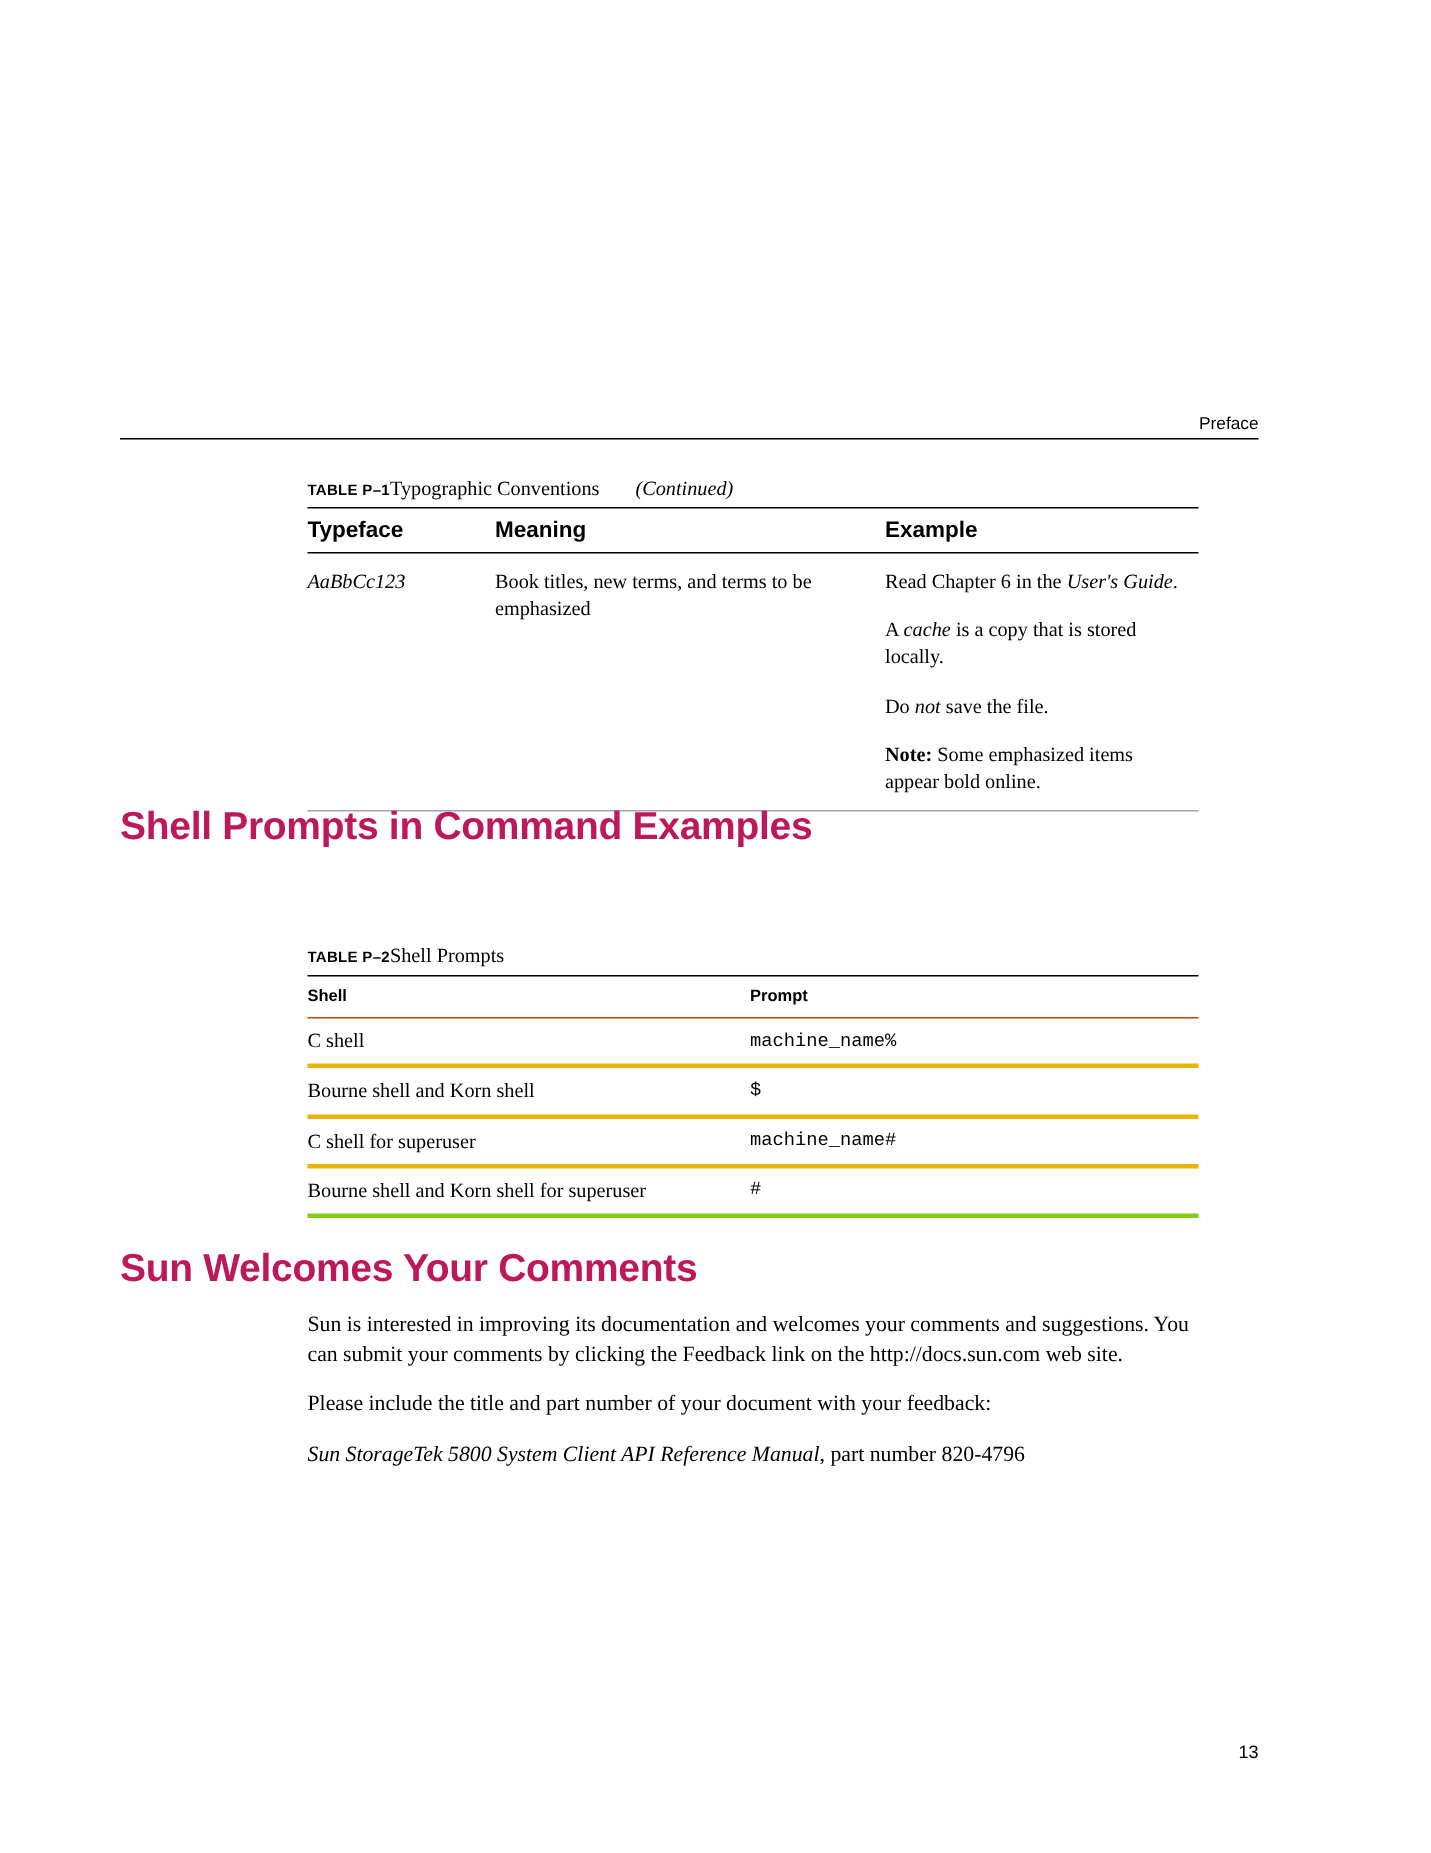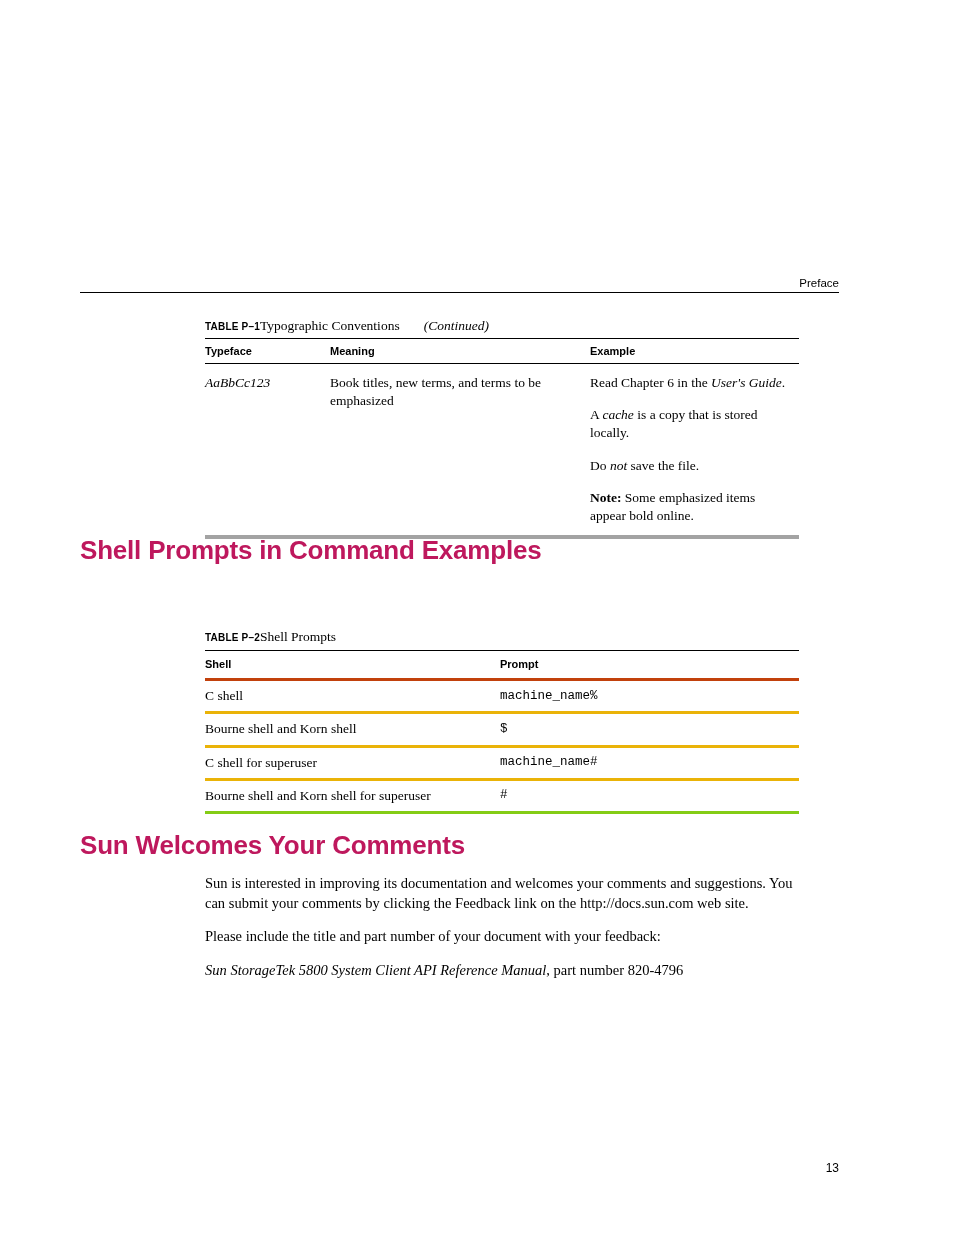--- a/index.html
+++ b/index.html
@@ -53,32 +53,32 @@
     margin-left: 24px;
   }
   table.conv {
     width: 100%;
     border-collapse: collapse;
     font-size: 13.5px;
   }
   table.conv th {
     font-family: "Myriad Pro", "Helvetica Neue", Arial, sans-serif;
     font-weight: 700;
-    font-size: 11px;
+    font-size: 15px;
     text-align: left;
     border-top: 1px solid #000;
     border-bottom: 1px solid #000;
     padding: 6px 4px 6px 0;
   }
   table.conv td {
     vertical-align: top;
     padding: 10px 10px 10px 0;
     line-height: 1.35;
   }
-  table.conv tr.lastrow td { border-bottom: 4px solid #a3a3a3; }
+  table.conv tr.lastrow td { border-bottom: 1px solid #a3a3a3; }
   .col-typeface { width: 125px; }
   .col-meaning  { width: 260px; }
   .col-example  { width: auto; }
   .italic { font-style: italic; }
   .bold { font-weight: 700; }
   .ex-block { margin-bottom: 14px; line-height: 1.35; }
   .ex-block:last-child { margin-bottom: 0; }
 
   h2.section {
     position: absolute;
@@ -107,21 +107,21 @@
     width: 100%;
     border-collapse: collapse;
     font-size: 13.5px;
   }
   table.prompts th {
     font-family: "Myriad Pro", "Helvetica Neue", Arial, sans-serif;
     font-weight: 700;
     font-size: 11px;
     text-align: left;
     border-top: 1px solid #000;
-    border-bottom: 3px solid #c2410c;
+    border-bottom: 1px solid #c2410c;
     padding: 6px 4px 6px 0;
   }
   table.prompts td {
     padding: 6px 4px 6px 0;
     border-bottom: 3px solid #eab308;
   }
   table.prompts tr:last-child td { border-bottom: 3px solid #84cc16; }
   .col-shell { width: 295px; }
   .mono { font-family: "Courier New", Courier, monospace; font-size: 12.5px; }
 

